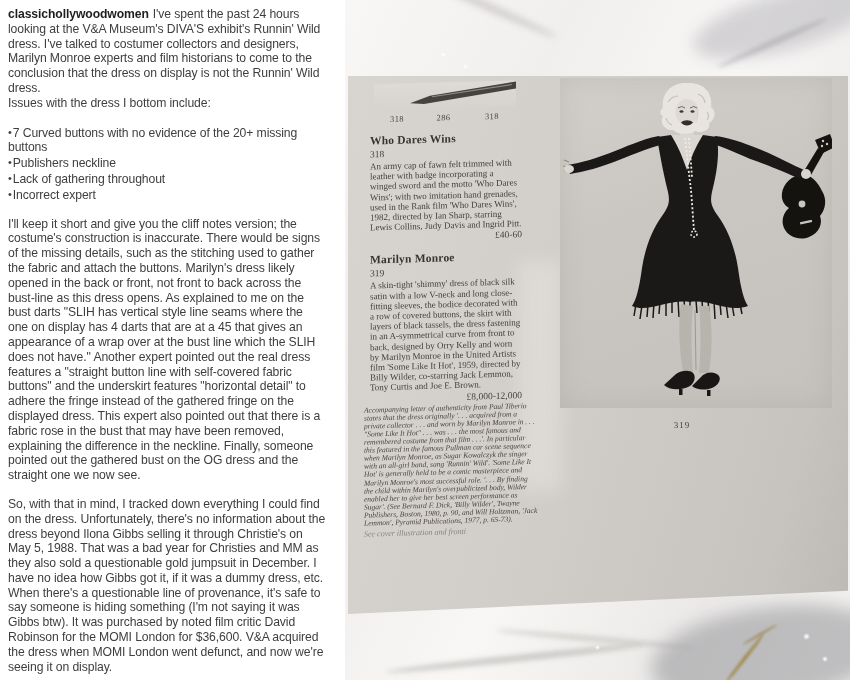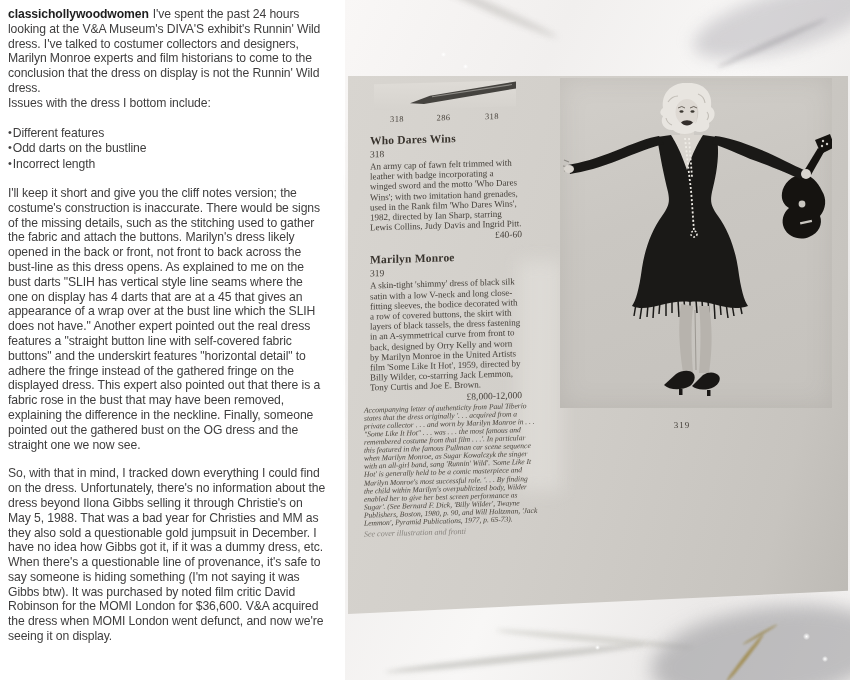--- a/index.html
+++ b/index.html
@@ -58,23 +58,24 @@
 </head>
 <body>
 
 <div class="screen">
 
   <div class="post-panel">
     <p><span class="username">classichollywoodwomen</span><span>I've spent the past 24 hours looking at the V&amp;A Museum's DIVA'S exhibit's Runnin' Wild dress. I've talked to costumer collectors and designers, Marilyn Monroe experts and film historians to come to the conclusion that the dress on display is not the Runnin' Wild dress.</span><br>
     <span>Issues with the dress I bottom include:</span></p>
 
     <ul class="issues-list">
-      <li><span class="bullet">•</span><span>Different features</span></li>
-      <li><span class="bullet">•</span><span>Odd darts on the bustline</span></li>
-      <li><span class="bullet">•</span><span>Incorrect length</span></li>
+      <li><span class="bullet">•</span><span>7 Curved buttons with no evidence of the 20+ missing buttons</span></li>
+      <li><span class="bullet">•</span><span>Publishers neckline</span></li>
+      <li><span class="bullet">•</span><span>Lack of gathering throughout</span></li>
+      <li><span class="bullet">•</span><span>Incorrect expert</span></li>
     </ul>
 
     <p>I'll keep it short and give you the cliff notes version; the costume's construction is inaccurate. There would be signs of the missing details, such as the stitching used to gather the fabric and attach the buttons. Marilyn's dress likely opened in the back or front, not front to back across the bust-line as this dress opens. As explained to me on the bust darts "SLIH has vertical style line seams where the one on display has 4 darts that are at a 45 that gives an appearance of a wrap over at the bust line which the SLIH does not have." Another expert pointed out the real dress features a "straight button line with self-covered fabric buttons" and the underskirt features "horizontal detail" to adhere the fringe instead of the gathered fringe on the displayed dress. This expert also pointed out that there is a fabric rose in the bust that may have been removed, explaining the difference in the neckline. Finally, someone pointed out the gathered bust on the OG dress and the straight one we now see.</p>
     <p>So, with that in mind, I tracked down everything I could find on the dress. Unfortunately, there's no information about the dress beyond Ilona Gibbs selling it through Christie's on May 5, 1988. That was a bad year for Christies and MM as they also sold a questionable gold jumpsuit in December. I have no idea how Gibbs got it, if it was a dummy dress, etc. When there's a questionable line of provenance, it's safe to say someone is hiding something (I'm not saying it was Gibbs btw). It was purchased by noted film critic David Robinson for the MOMI London for $36,600. V&amp;A acquired the dress when MOMI London went defunct, and now we're seeing it on display.</p>
   </div>
 
   <div class="photo-panel">
 
     <div class="vein v1"></div>
     <div class="vein v2"></div>

